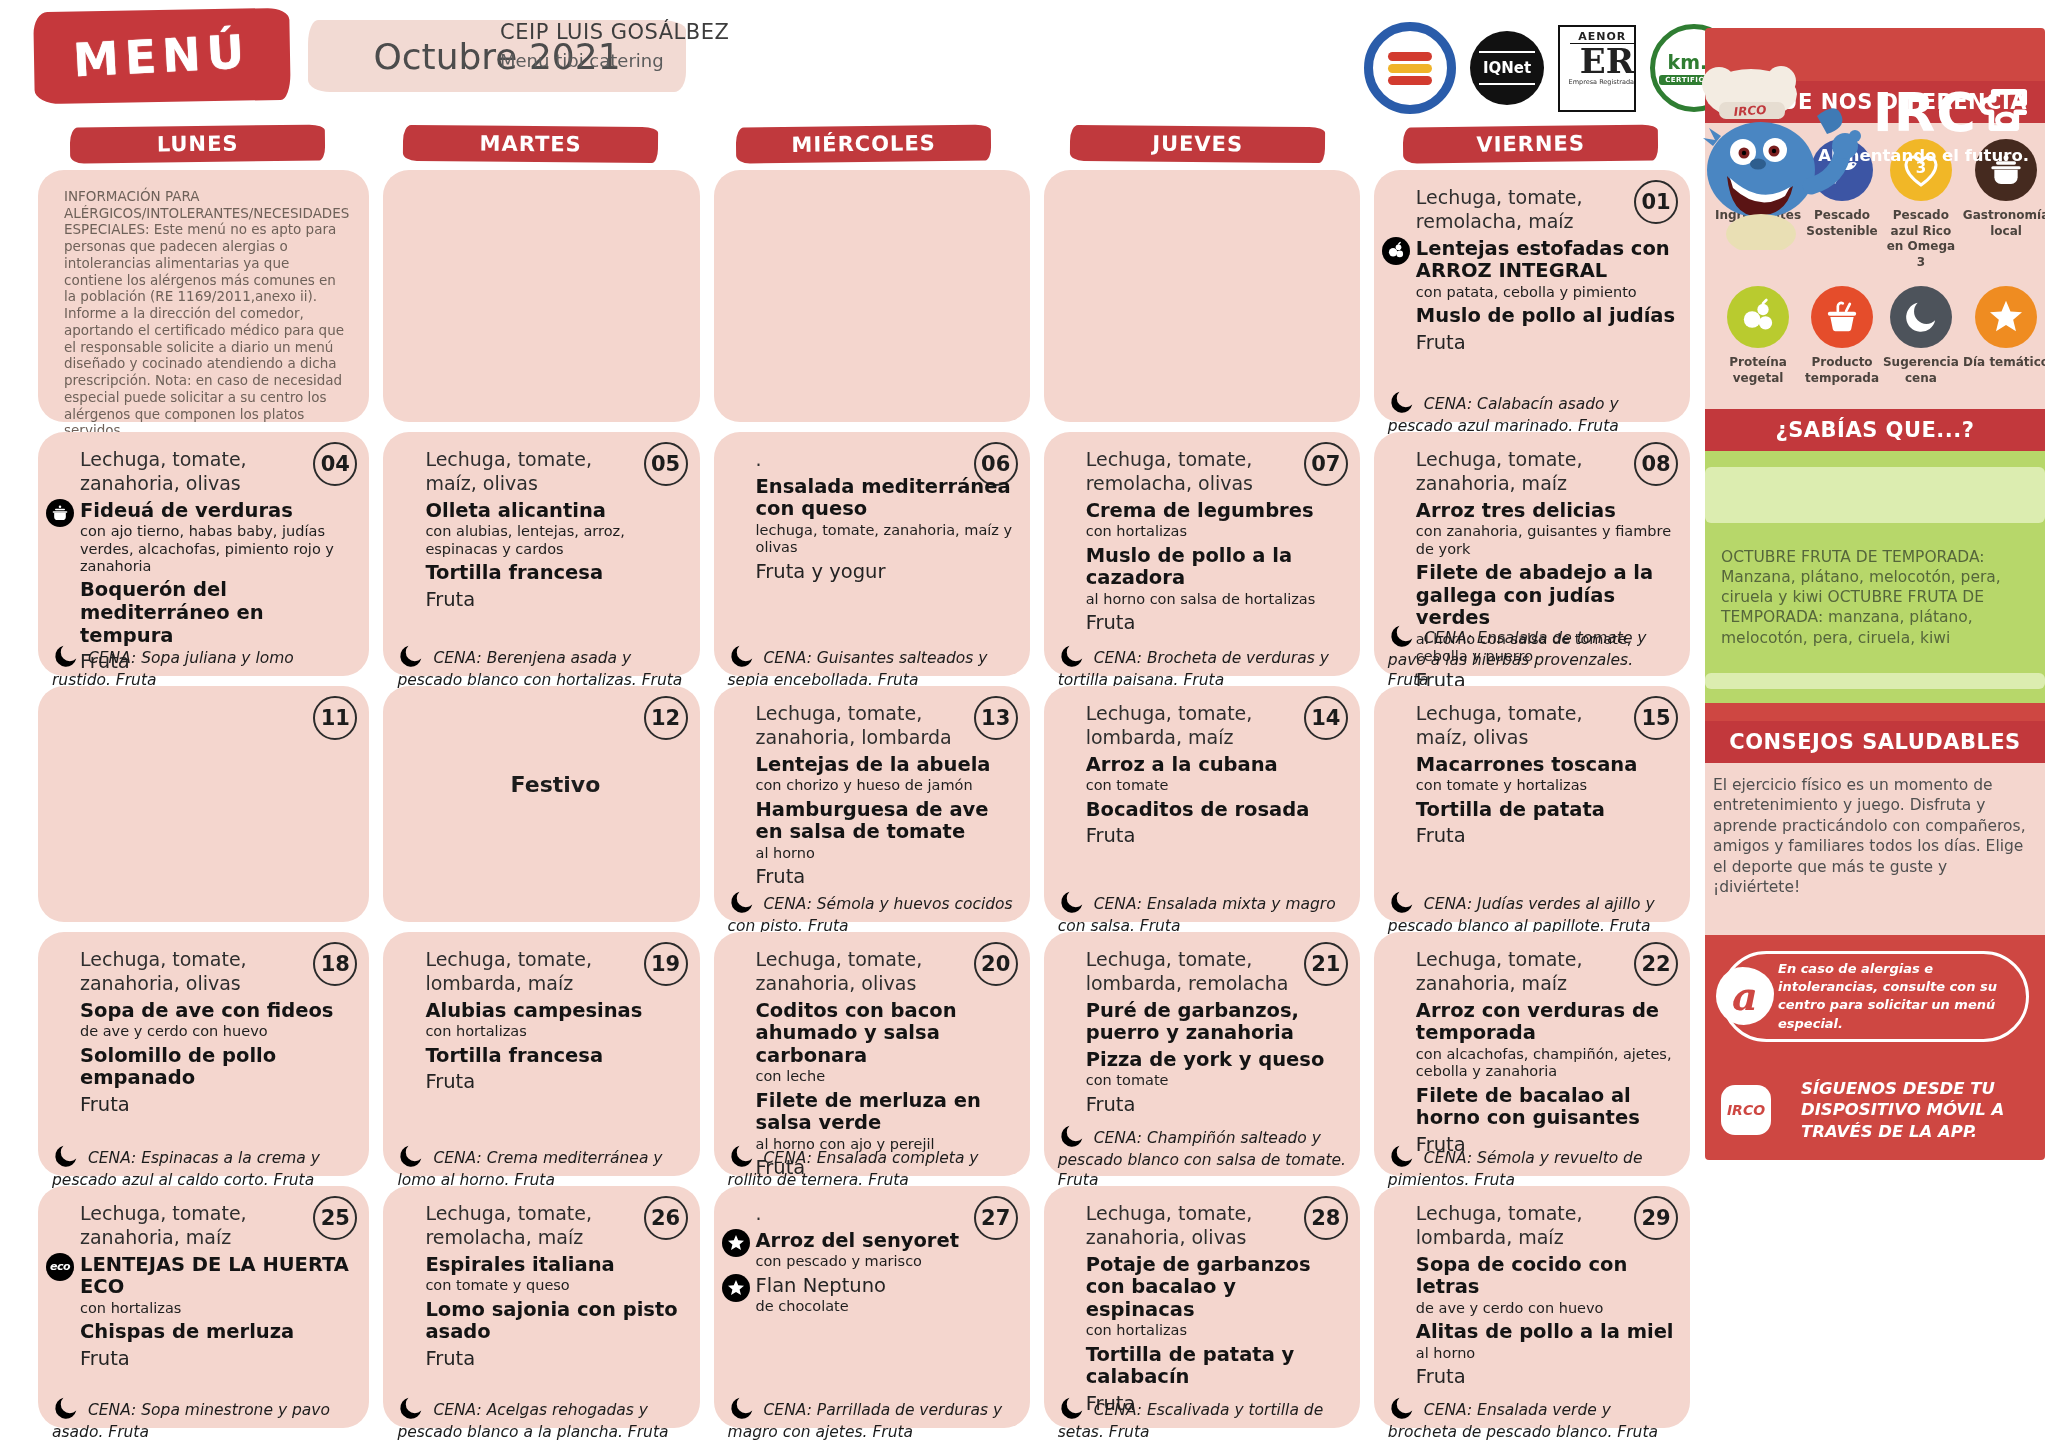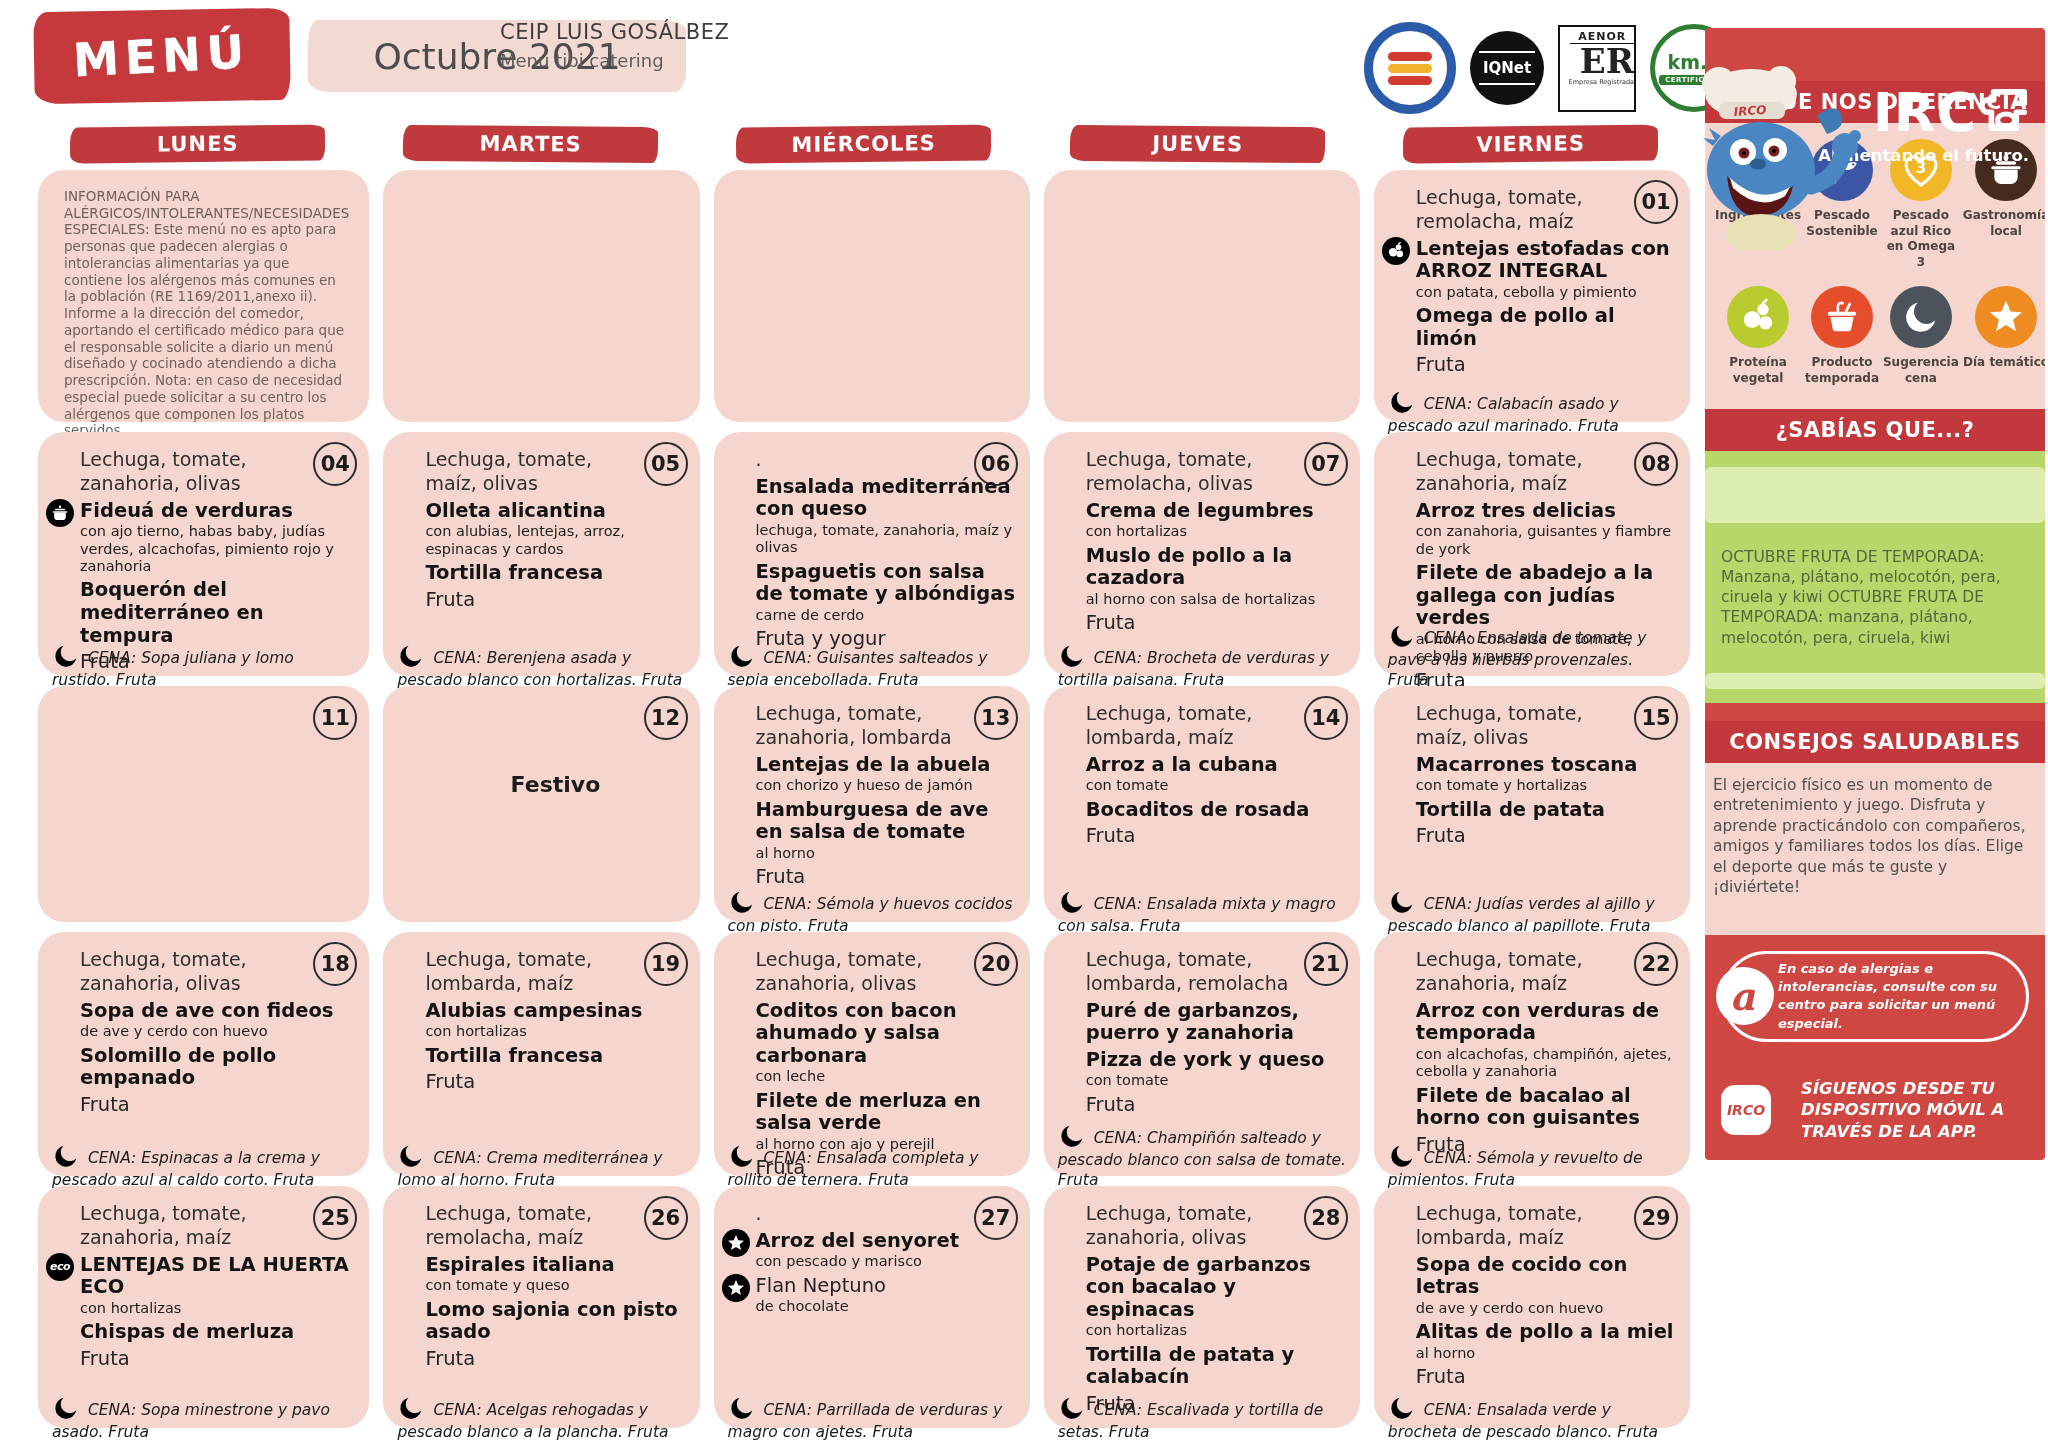--- a/index.html
+++ b/index.html
@@ -176,21 +176,21 @@
                 <circle cx="8.5" cy="13.5" r="5" fill="#fff"></circle>
                 <circle cx="16.5" cy="15.5" r="4" fill="#fff"></circle>
                 <circle cx="15" cy="7.5" r="3.4" fill="#fff"></circle>
                 <path d="M15 3.8l2-2" stroke="#fff" stroke-width="1.6" stroke-linecap="round"></path>
               </svg>
             </span>
             <span class="t">Lentejas estofadas con ARROZ INTEGRAL</span>
             <span class="d">con patata, cebolla y pimiento</span>
           </div>
           <div class="item bold">
-            <span class="t">Omega de pollo al limón</span>
+            <span class="t">Muslo de pollo al judías</span>
           </div>
           <div class="item regular">
             <span class="t">Fruta</span>
           </div>
           <div class="cena"><span class="moon-wrap"><svg viewBox="0 0 24 24">
                 <path d="M20.8 14.2A9.1 9.1 0 1 1 9.8 3.2a7.3 7.3 0 1 0 11 11z" fill="currentColor"></path>
               </svg></span><span>CENA: Calabacín asado y pescado azul marinado. Fruta</span></div>
         </div>
         <div class="cell">
           <span class="daynum">04</span>
@@ -233,24 +233,20 @@
           <div class="cena"><span class="moon-wrap"><svg viewBox="0 0 24 24">
                 <path d="M20.8 14.2A9.1 9.1 0 1 1 9.8 3.2a7.3 7.3 0 1 0 11 11z" fill="currentColor"></path>
               </svg></span><span>CENA: Berenjena asada y pescado blanco con hortalizas. Fruta</span></div>
         </div>
         <div class="cell">
           <span class="daynum">06</span>
           <p class="salad">.</p>
           <div class="item bold">
             <span class="t">Ensalada mediterránea con queso</span>
             <span class="d">lechuga, tomate, zanahoria, maíz y olivas</span>
-          </div>
-          <div class="item bold">
-            <span class="t">Espaguetis con salsa de tomate y albóndigas</span>
-            <span class="d">carne de cerdo</span>
           </div>
           <div class="item regular">
             <span class="t">Fruta y yogur</span>
           </div>
           <div class="cena"><span class="moon-wrap"><svg viewBox="0 0 24 24">
                 <path d="M20.8 14.2A9.1 9.1 0 1 1 9.8 3.2a7.3 7.3 0 1 0 11 11z" fill="currentColor"></path>
               </svg></span><span>CENA: Guisantes salteados y sepia encebollada. Fruta</span></div>
         </div>
         <div class="cell">
           <span class="daynum">07</span>

